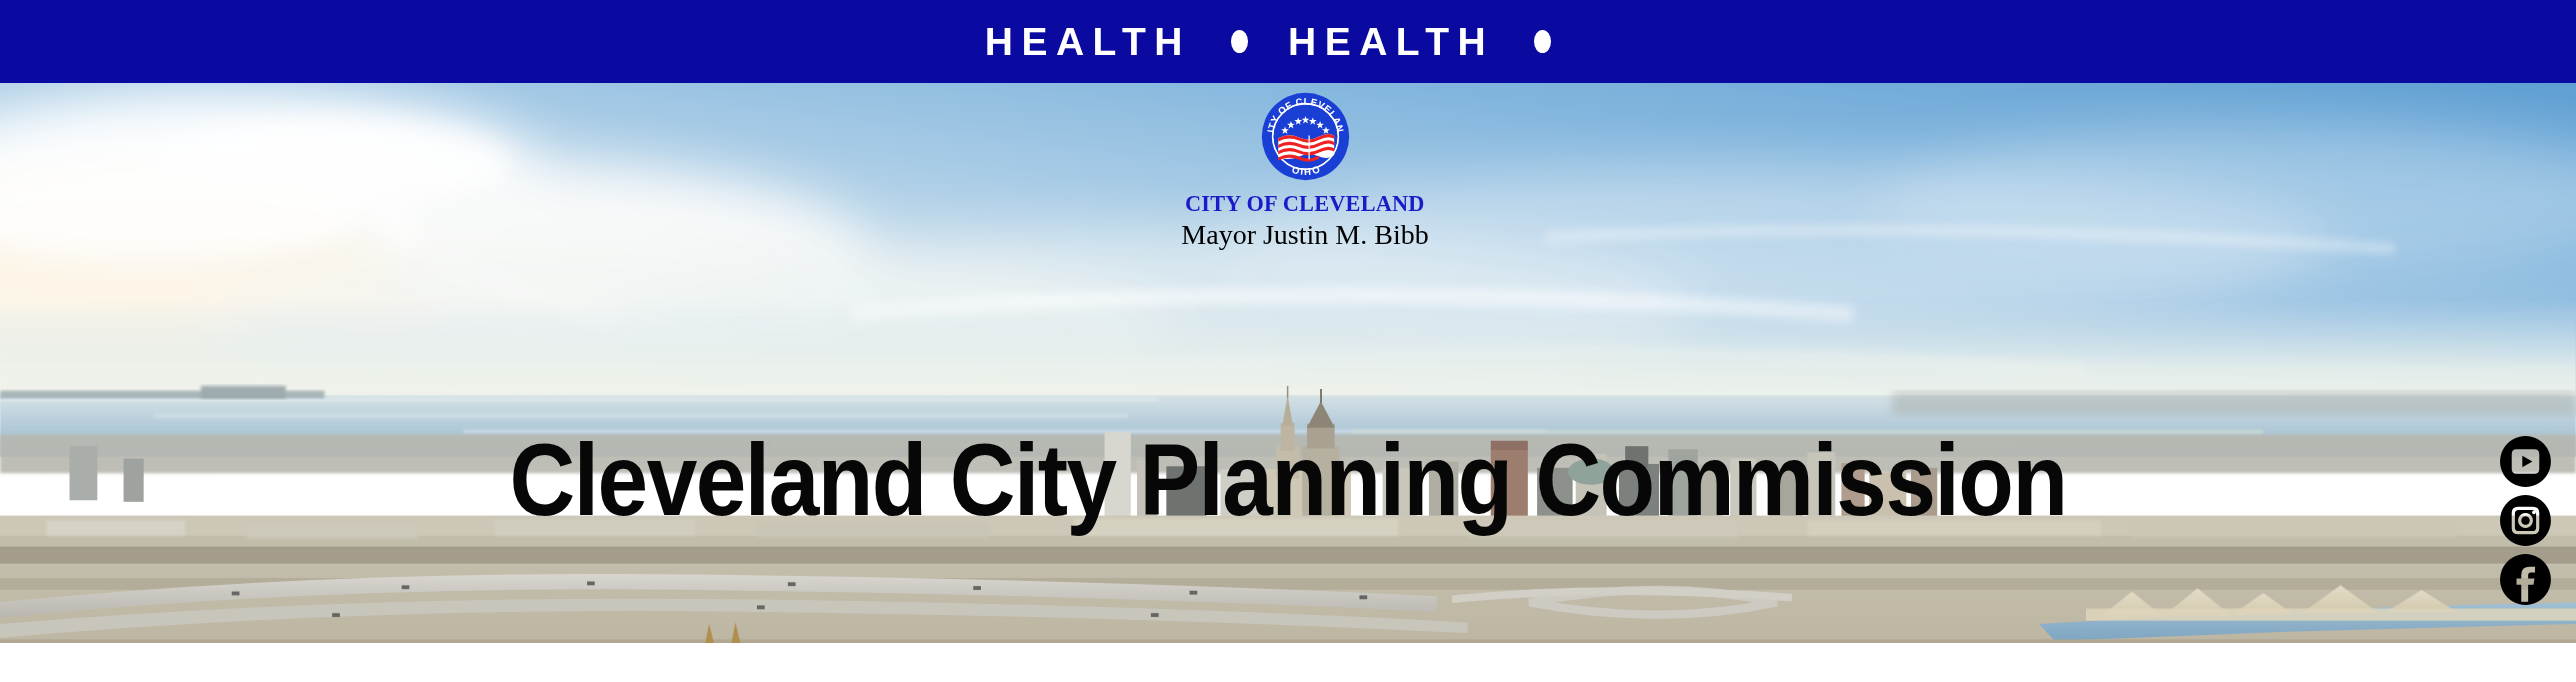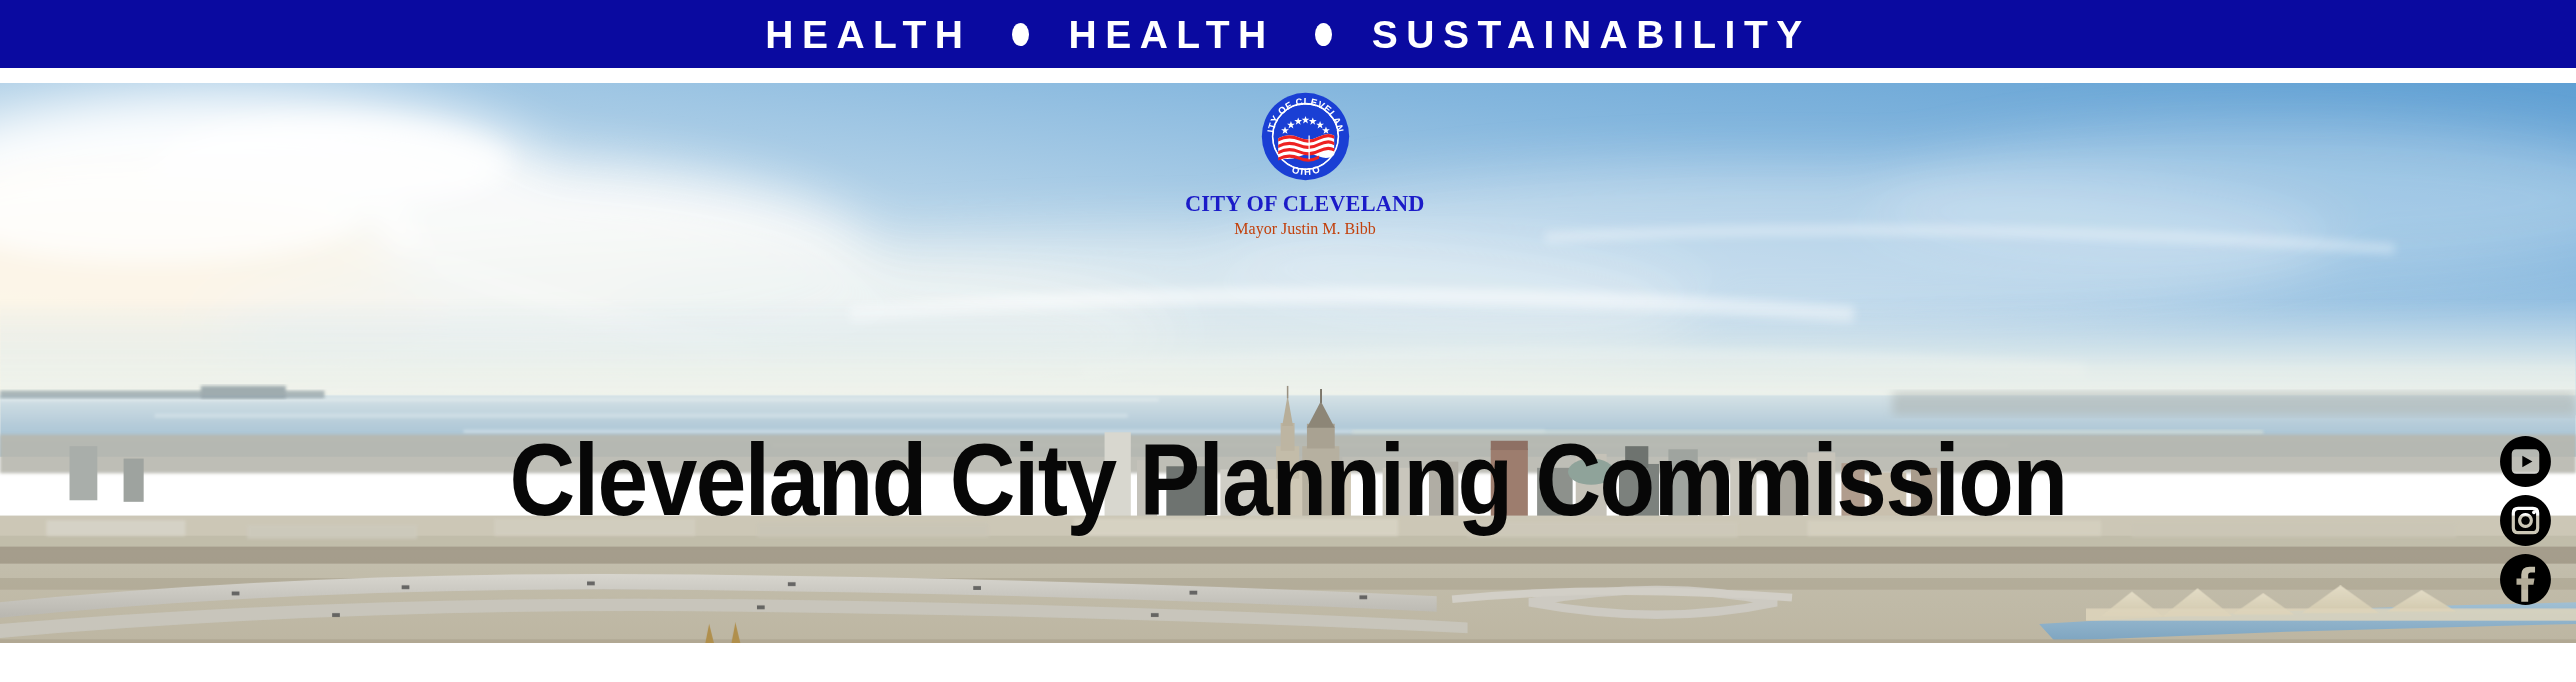--- a/index.html
+++ b/index.html
@@ -1,41 +1,41 @@
 <!DOCTYPE html>
 <html style="font-size:12.4px"><head>
 <meta charset="utf-8">
 <style>
   html,body{margin:0;padding:0;background:#ffffff;}
   body{font-family:"Liberation Sans",sans-serif;}
 
   #page{position:relative;width:2576px;height:682px;background:#ffffff;overflow:hidden;}
 
   
-  #tagline-bar{position:absolute;left:0;top:0;width:2576px;height:68px;
+  #tagline-bar{position:absolute;left:0;top:0;width:2576px;height:83px;
     background:#0a0aa0;display:flex;align-items:center;justify-content:center;}
   #tagline-inner{display:flex;align-items:center;gap:0px;}
   .tag-word{color:#ffffff;font-family:"Liberation Sans",sans-serif;font-weight:bold;
     font-size:39px;letter-spacing:8.5px;line-height:1;white-space:nowrap;}
   .tag-dot{width:17px;height:23px;border-radius:50%;background:#ffffff;
     margin:0 40px;flex:0 0 auto;}
 
   
   #photo{position:absolute;left:0;top:83px;width:2576px;height:561px;overflow:hidden;}
   #photo-svg{position:absolute;left:0;top:0;width:2576px;height:561px;display:block;}
 
   
   #seal-block{position:absolute;left:1143px;top:91px;width:324px;height:162px;
     display:flex;flex-direction:column;align-items:center;}
   #seal-svg{width:91px;height:91px;display:block;}
   #city-name{margin-top:9.3px;color:#1b1bc8;font-family:"Liberation Serif",serif;
     font-weight:bold;font-size:24px;letter-spacing:0.2px;line-height:1;white-space:nowrap;
     transform:scaleX(0.93);}
-  #mayor-name{margin-top:6.2px;color:#c2410c;font-family:"Liberation Serif",serif;
-    font-weight:normal;font-size:16px;line-height:1;white-space:nowrap;}
+  #mayor-name{margin-top:6.2px;color:#000000;font-family:"Liberation Serif",serif;
+    font-weight:normal;font-size:28px;line-height:1;white-space:nowrap;}
 
   
   #main-title{position:absolute;left:0;top:429px;width:2576px;text-align:center;
     color:#070707;font-family:"Liberation Sans",sans-serif;font-weight:bold;
     font-size:91px;line-height:1;letter-spacing:-1.5px;white-space:nowrap;
     transform:scaleY(1.12);transform-origin:center top;}
 
   
   #social{position:absolute;right:24px;top:435px;display:flex;flex-direction:column;
     align-items:center;gap:6.2px;}
@@ -48,21 +48,20 @@
 <body>
 
 <div id="page">
 
   <div id="tagline-bar">
     <div id="tagline-inner">
       <span class="tag-word">HEALTH</span>
       <span class="tag-dot"></span>
       <span class="tag-word">HEALTH</span>
       <span class="tag-dot"></span>
-      <span class="tag-word">SUSTAINABILITY</span>
     </div>
   </div>
 
   <div id="photo">
     <svg id="photo-svg" viewBox="0 0 3335 726" preserveAspectRatio="none">
       <defs>
 
         <linearGradient id="skyG" x1="0" y1="1" x2="1" y2="0">
           <stop offset="0" stop-color="#f7efd9"></stop>
           <stop offset="0.18" stop-color="#e9eee9"></stop>

